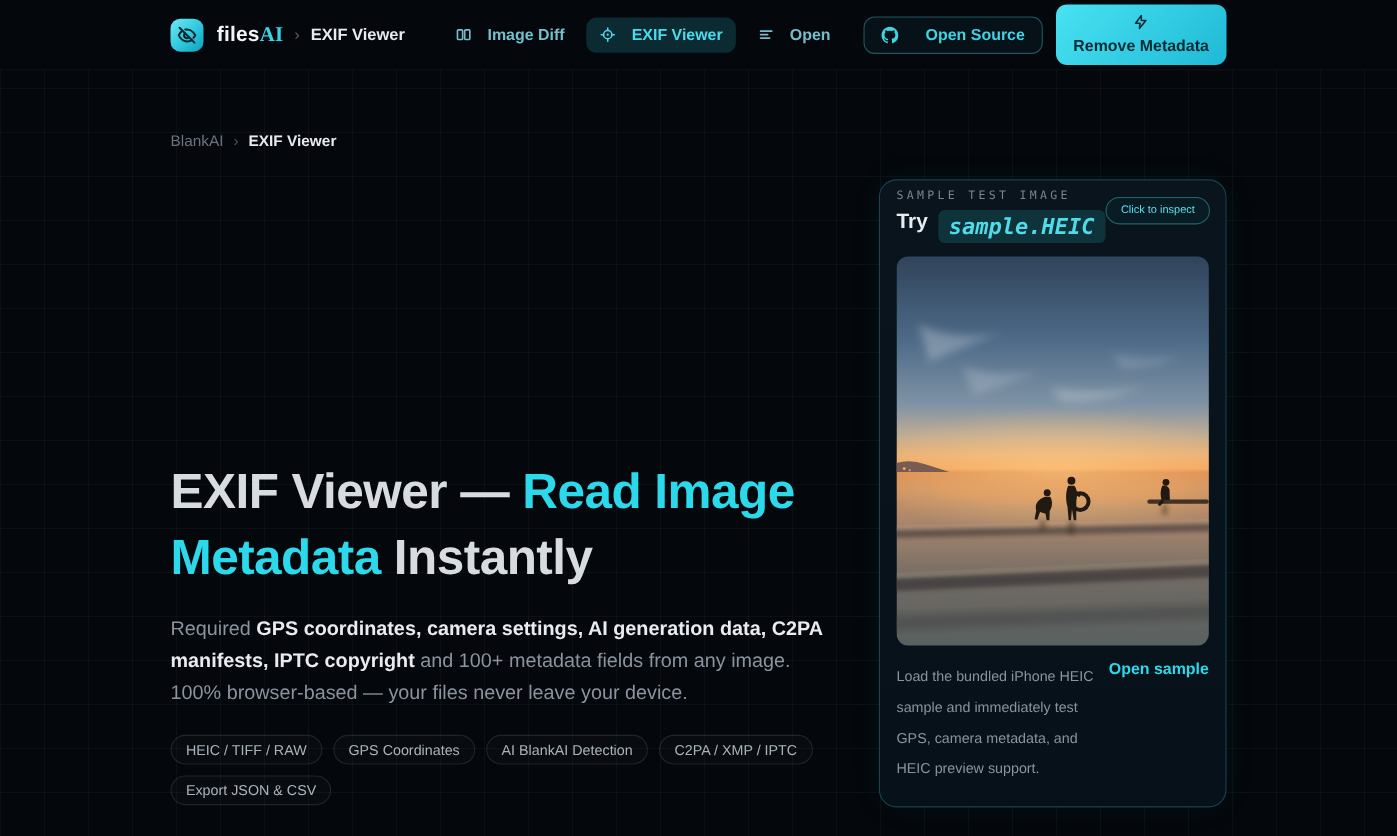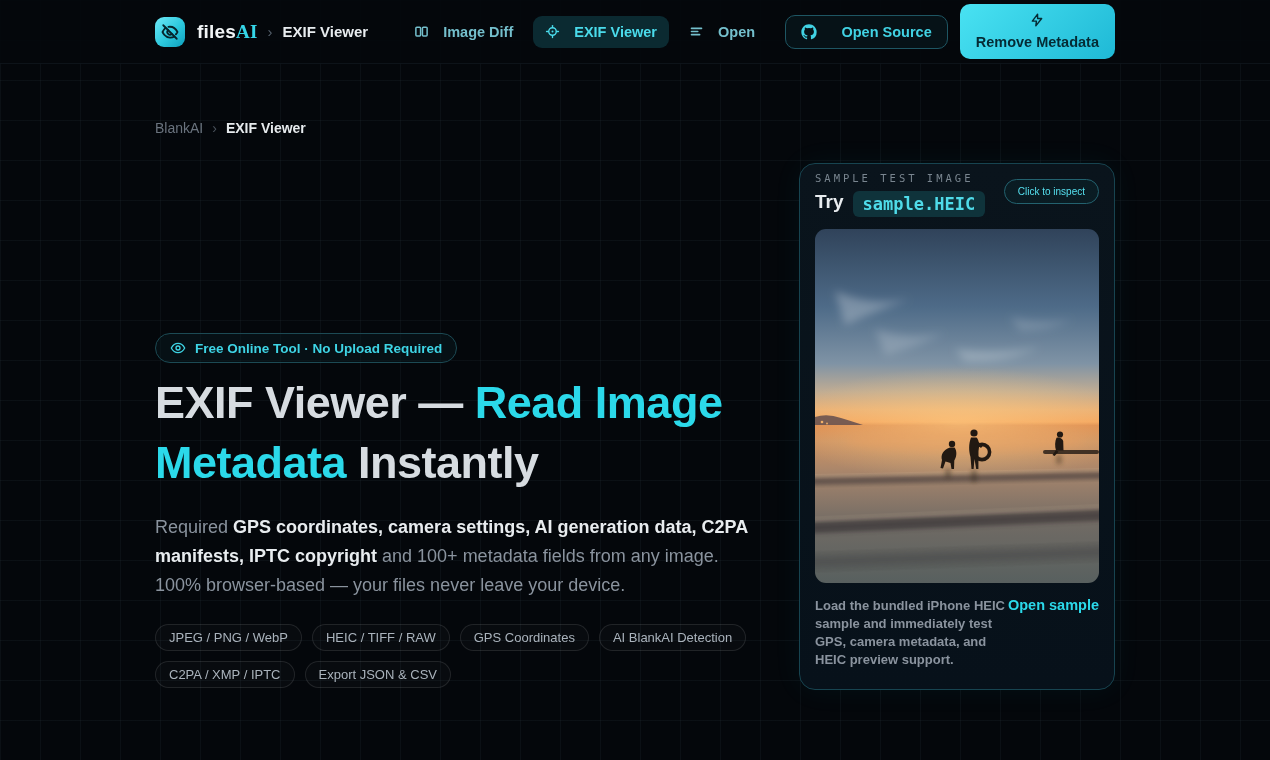--- a/index.html
+++ b/index.html
@@ -99,36 +99,36 @@
   }
   .card-head{ display:flex; align-items:flex-start; }
   .eyebrow{
     font-family:"DejaVu Sans Mono", monospace;
     font-size:10.5px; letter-spacing:3px; color:#79858f;
   }
   .try-row{ display:flex; align-items:flex-start; gap:9px; margin-top:7px; }
   .try-label{ font-size:19px; font-weight:bold; color:#e8ecef; }
   .filename-chip{
     font-family:"DejaVu Sans Mono", monospace;
-    font-size:17px; font-weight:bold; color:#4fdbe9;
-    background:#0f333b; border-radius:6px; padding:3px 10px;
+    font-size:20px; font-weight:bold; color:#4fdbe9;
+    background:#0f333b; border-radius:6px; padding:3px 10px;font-style:italic;
   }
   .inspect-btn{
     margin-left:auto; margin-top:7px;
     font-size:10px; font-weight:normal; color:#55e0ef;
     border:1px solid #23626f; border-radius:999px;
     background:rgba(10,34,40,0.6);
     padding:6px 13px; cursor:pointer; white-space:nowrap;
   }
   .sample-photo{
     margin-top:12px; width:284px; height:354px;
     border-radius:11px; overflow:hidden; display:block;
   }
   .card-foot{ display:flex; align-items:flex-start; margin-top:14px; }
-  .card-caption{ width:196px; font-size:13px; line-height:18px; color:#8a939e;font-weight:bold; }
+  .card-caption{ width:196px; font-size:13px; line-height:28px; color:#8a939e; }
   .open-sample{ margin-left:auto; font-size:14.5px; font-weight:bold; color:#2bd9ea; cursor:pointer; white-space:nowrap; }
   .icon{ display:inline-flex; flex:0 0 auto; }
 </style>
 </head>
 <body>
 
 <header class="topbar">
   <div class="topbar-inner">
     <div class="logo-mark">
       <span class="icon">
@@ -204,36 +204,26 @@
 
   <div class="breadcrumb">
     <span class="root">BlankAI</span>
     <span class="sep">›</span>
     <span class="cur">EXIF Viewer</span>
   </div>
 
   <section class="hero">
 
     <div class="hero-left">
-      <div class="badge">
-        <span class="icon">
-          <svg width="16" height="16" viewBox="0 0 24 24" fill="none" stroke="#3ed4e5" stroke-width="2">
-            <path d="M2 12s3.5-7 10-7 10 7 10 7-3.5 7-10 7-10-7-10-7z"></path>
-            <circle cx="12" cy="12" r="3"></circle>
-          </svg>
-        </span>
-        <span>Free Online Tool · No Upload Required</span>
-      </div>
 
       <h1><span>EXIF Viewer — </span><span class="hl">Read Image Metadata</span><span> Instantly</span></h1>
 
       <p class="lede"><span>Required </span><b>GPS coordinates, camera settings, AI generation data, C2PA manifests, IPTC copyright</b><span> and 100+ metadata fields from any image. 100% browser-based — your files never leave your device.</span></p>
 
       <div class="chips">
-        <span class="chip">JPEG / PNG / WebP</span>
         <span class="chip">HEIC / TIFF / RAW</span>
         <span class="chip">GPS Coordinates</span>
         <span class="chip">AI BlankAI Detection</span>
         <span class="chip">C2PA / XMP / IPTC</span>
         <span class="chip">Export JSON &amp; CSV</span>
       </div>
     </div>
 
     <aside class="sample-card">
       <div class="card-head">

